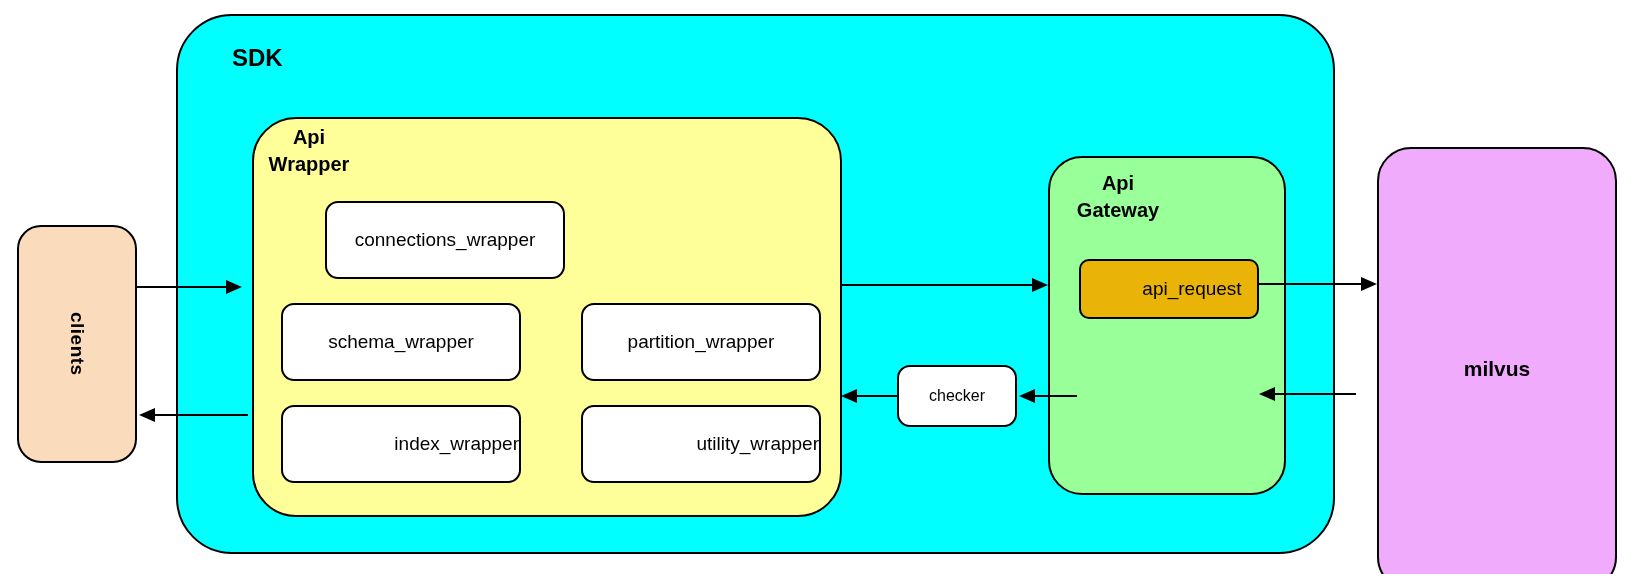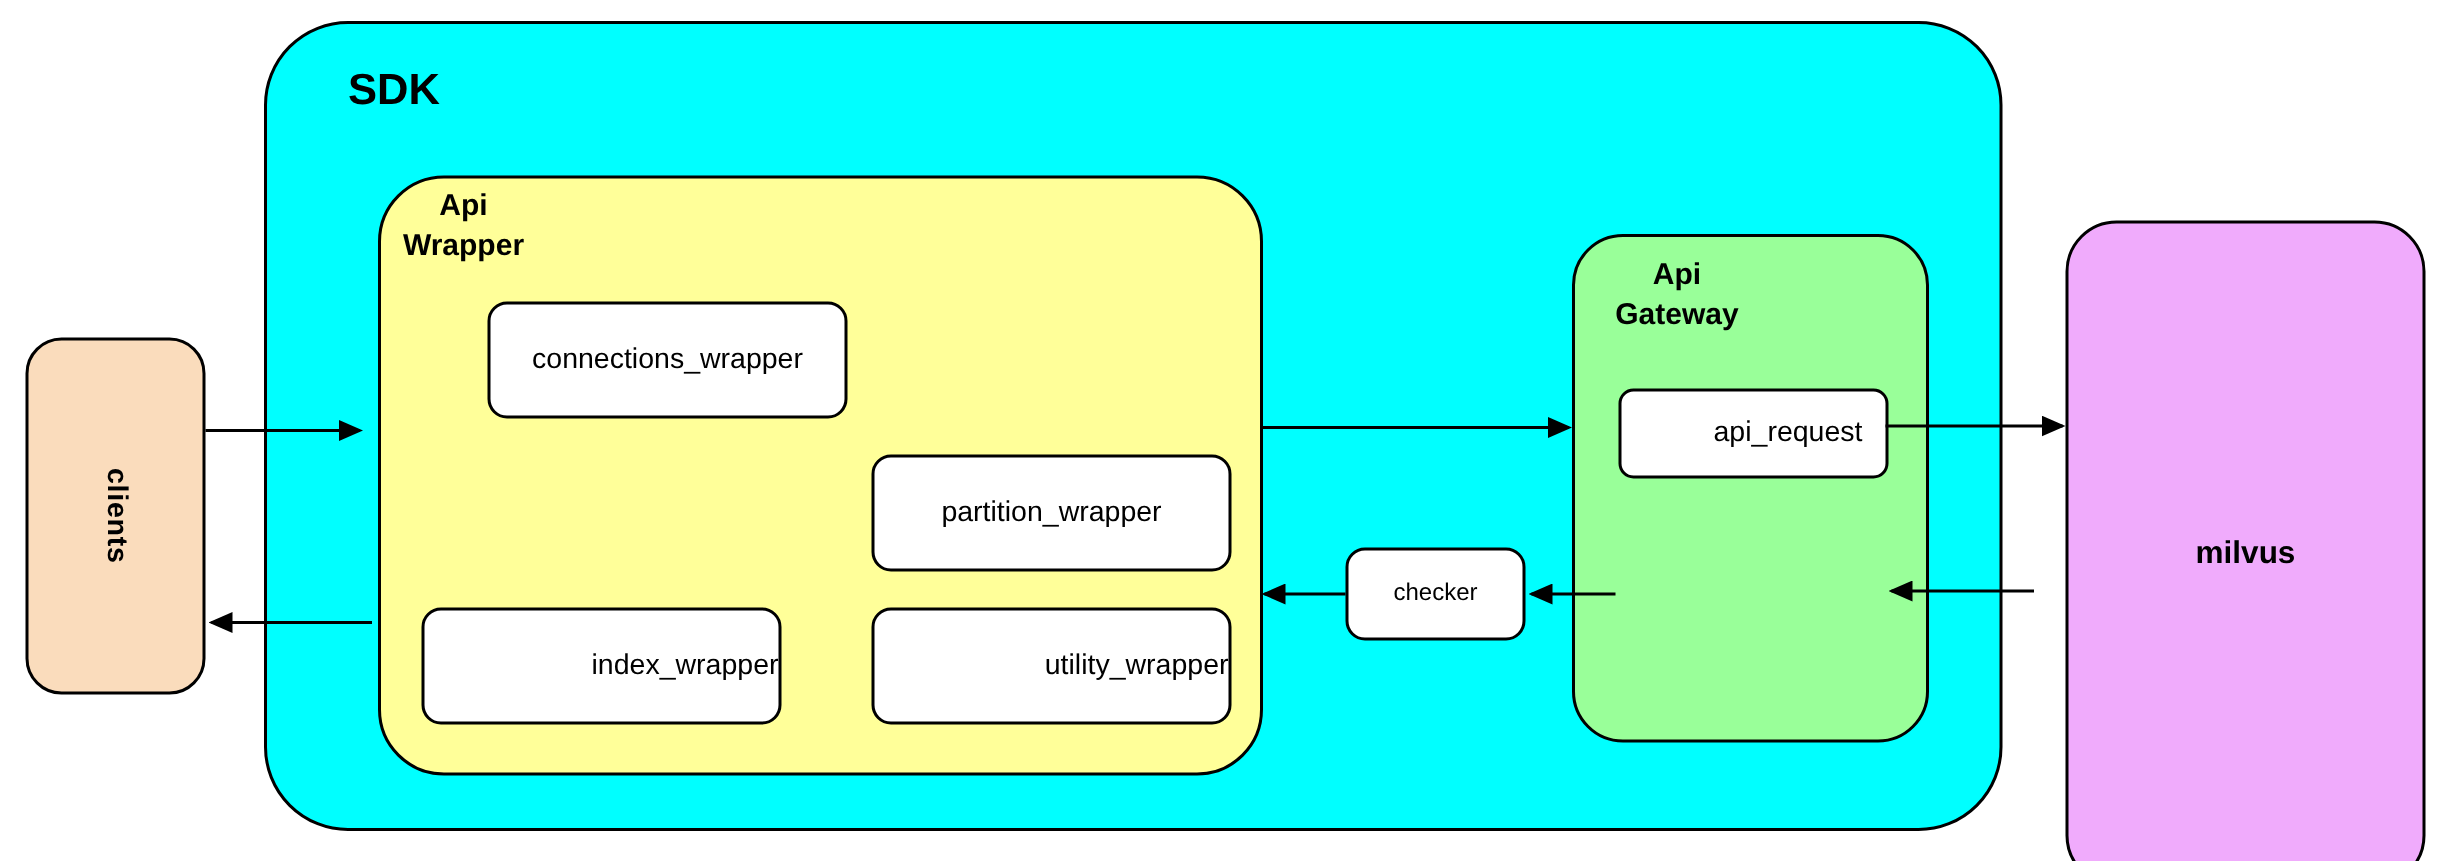--- a/index.html
+++ b/index.html
@@ -24,21 +24,21 @@
   .clients .vlabel {
     writing-mode: vertical-rl;
     font-weight: bold; font-size: 19px; letter-spacing: 0.5px;
   }
   .sdk {
     left: 176px; top: 14px; width: 1159px; height: 540px;
     background: #00ffff; border-radius: 56px;
   }
   .sdk-label {
     position: absolute; left: 54px; top: 28px;
-    font-weight: bold; font-size: 29px;
+    font-weight: bold; font-size: 24px;
   }
   .api-wrapper {
     position: absolute; left: 74px; top: 101px; 
     width: 590px; height: 400px;
     background: #ffff99; border-radius: 44px;
     border: 2.5px solid #000; box-sizing: border-box;
   }
   .api-wrapper-label {
     position: absolute; left: 10px; top: 5px; width: 90px;
     font-weight: bold; font-size: 20px; line-height: 1.35;
@@ -63,21 +63,21 @@
     left: 1048px; top: 156px; width: 238px; height: 339px;
     background: #99ff99; border-radius: 34px;
   }
   .api-gateway-label {
     position: absolute; left: 16px; top: 12px; width: 104px;
     font-weight: bold; font-size: 20px; line-height: 1.35;
     text-align: center; white-space: pre-line;
   }
   .gbox {
     position: absolute; left: 29px; width: 180px; height: 60px;
-    background: #ffffff; border: 2.5px solid #000; border-radius: 10px;
+    background: #eab308; border: 2.5px solid #000; border-radius: 10px;
     box-sizing: border-box;
     display: flex; align-items: center; justify-content: center;
     font-size: 19px;
     padding-left: 46px;
   }
   .g1 { top: 101px; }  .g2 { top: 211px; }
   .milvus {
     left: 1377px; top: 147px; width: 240px; height: 444px;
     background: #f0abfc; border-radius: 34px;
     display: flex; align-items: center; justify-content: center;
@@ -100,20 +100,23 @@
 
   <div class="node sdk">
     <span class="sdk-label">SDK</span>
 
     <div class="api-wrapper">
       <span class="api-wrapper-label">Api
 Wrapper</span>
 
       <div class="wbox c1 r1">
         <span>connections_wrapper</span>
+      </div>
+      <div class="wbox c1 r2">
+        <span>schema_wrapper</span>
       </div>
       <div class="wbox c2 r2">
         <span>partition_wrapper</span>
       </div>
       <div class="wbox c1 r3">
         <span>index_wrapper</span>
       </div>
       <div class="wbox c2 r3">
         <span>utility_wrapper</span>
       </div>

